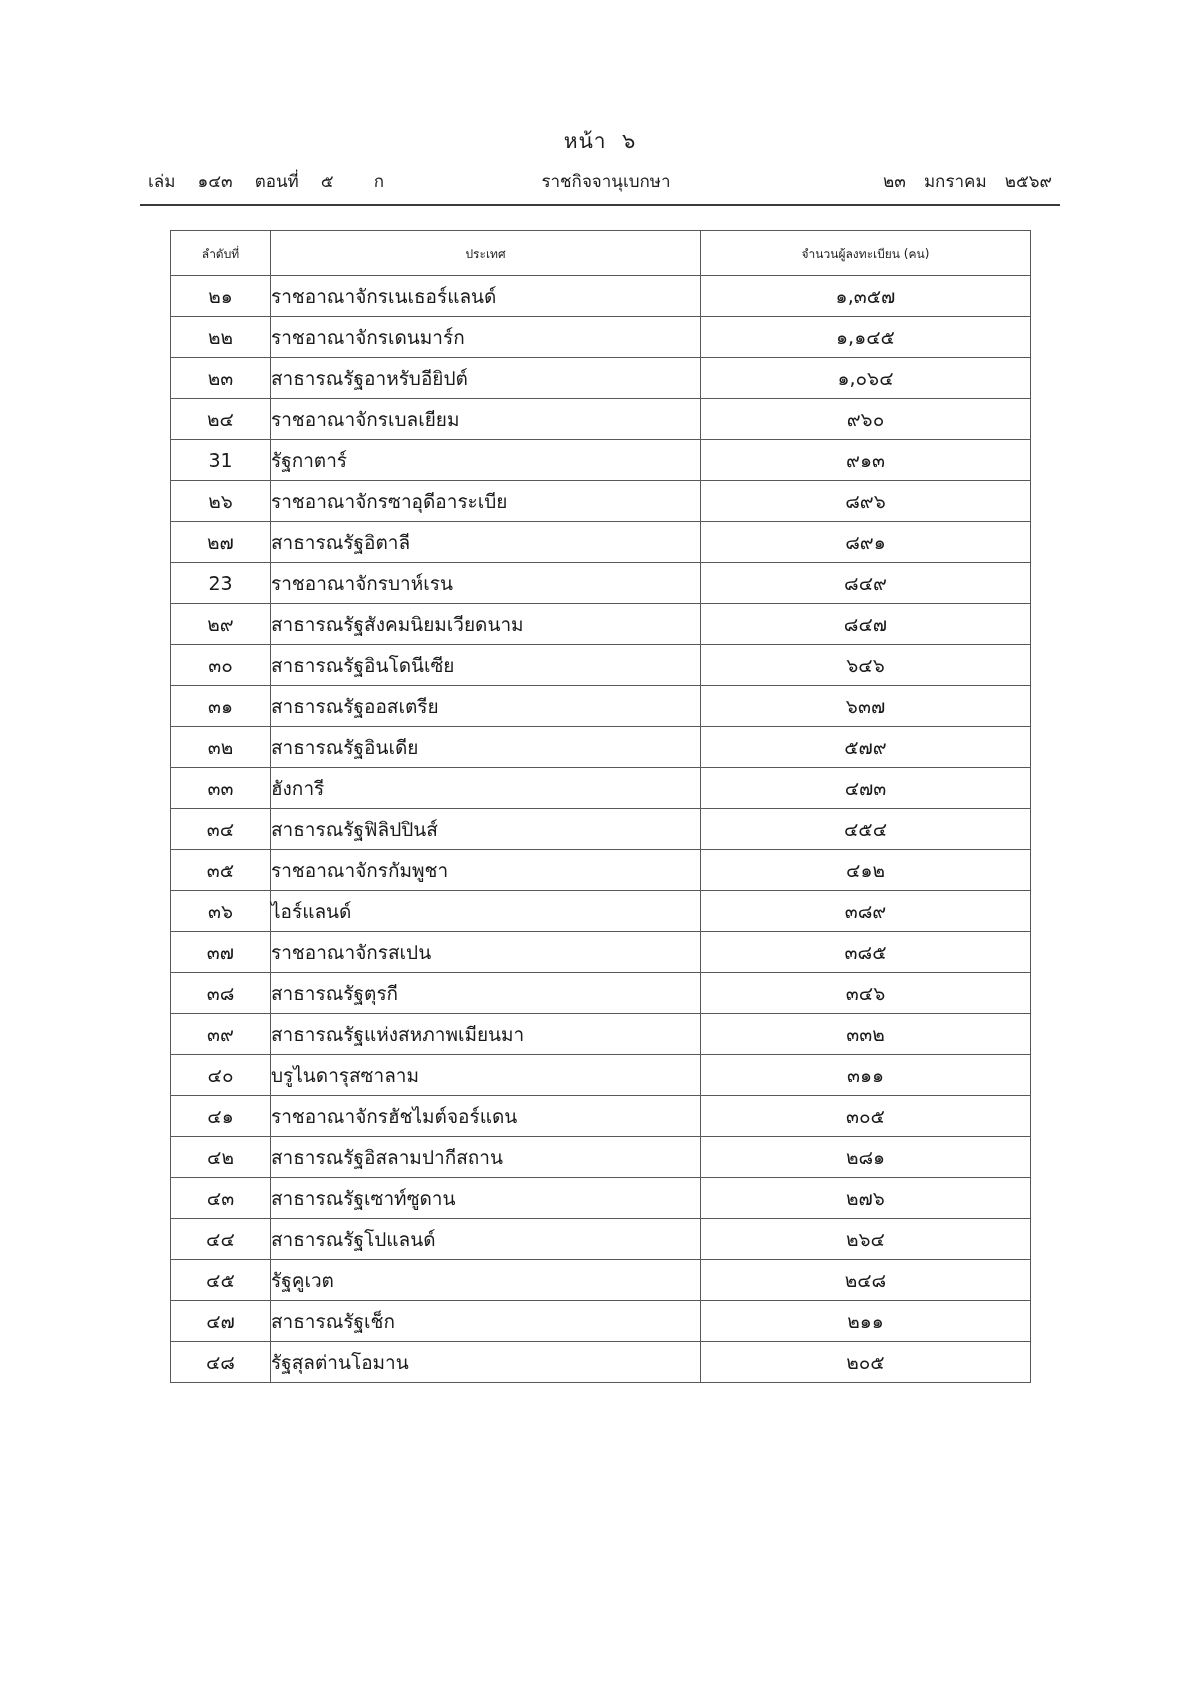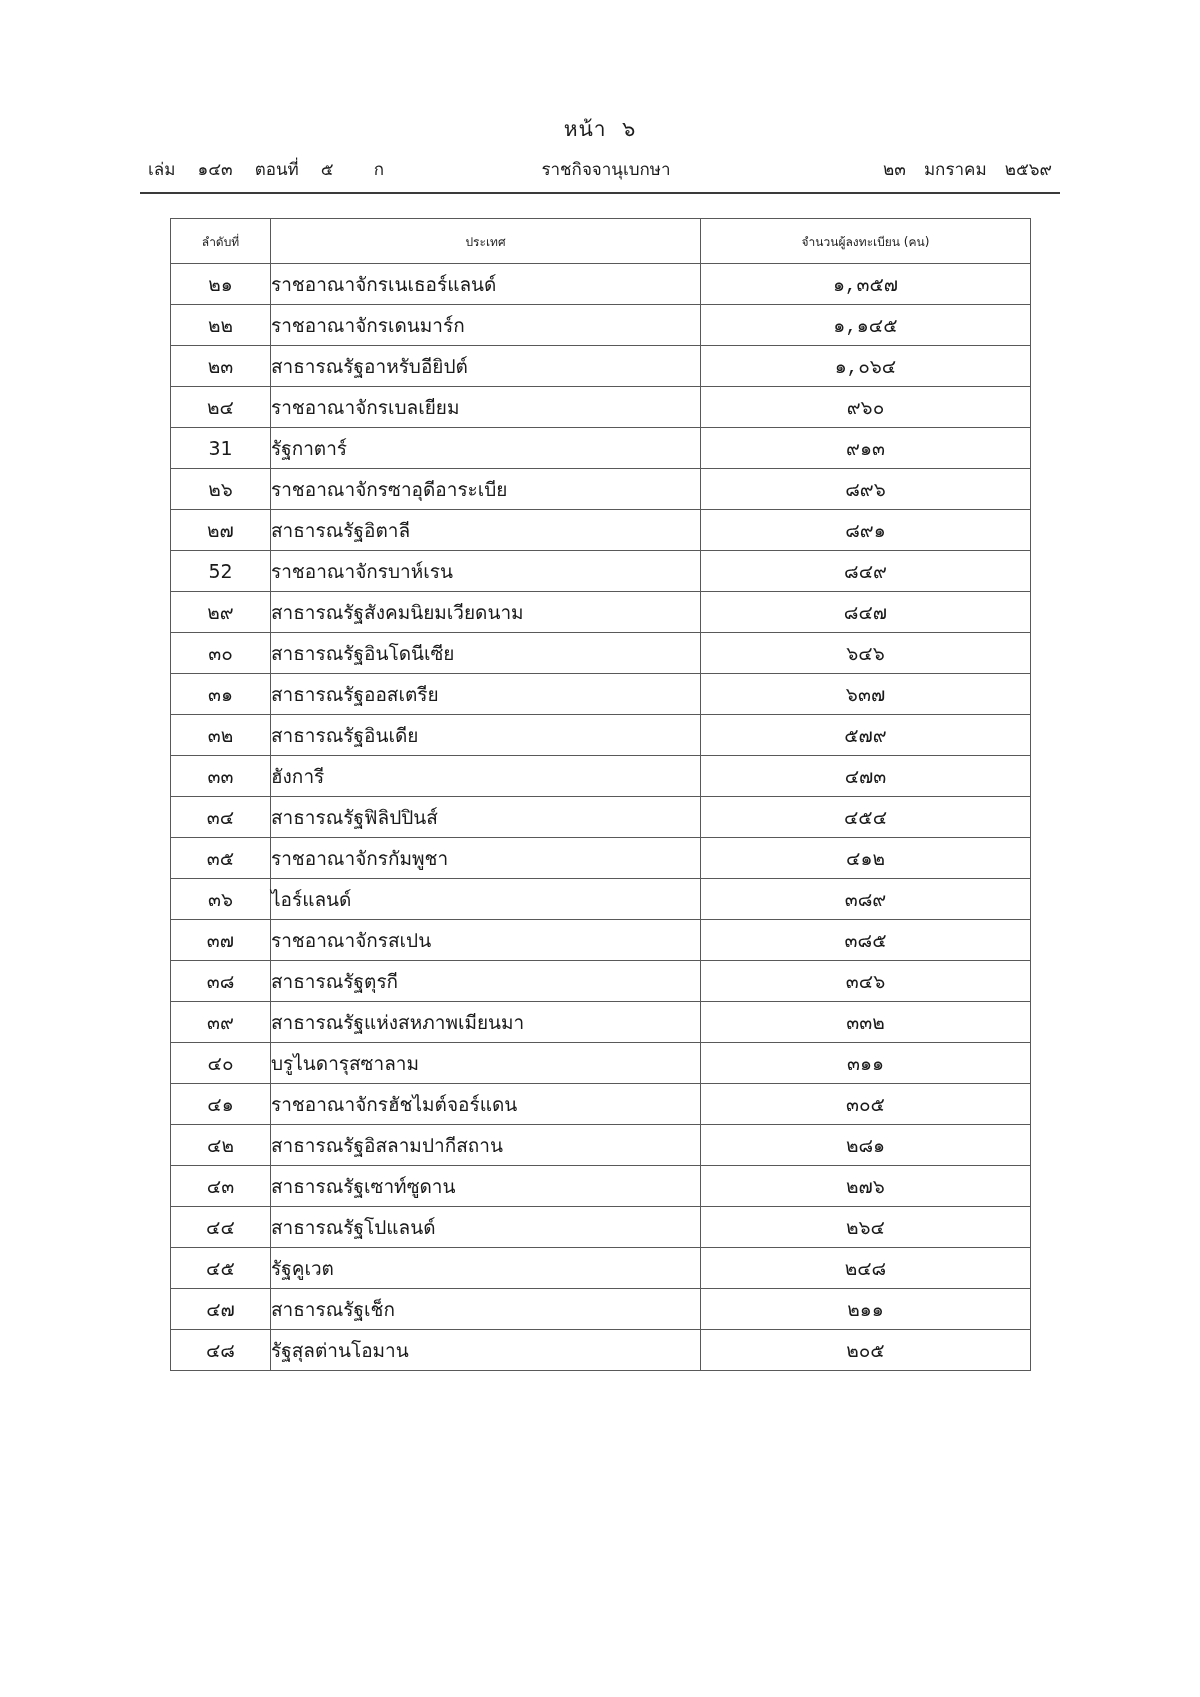--- a/index.html
+++ b/index.html
@@ -13,21 +13,21 @@
     font-family: "DejaVu Sans", "Liberation Sans", sans-serif;
     color: #1a1a1a;
     position: relative;
     overflow: hidden;
   }
 
   .page {
     width: 1200px;
     height: 1697px;
     box-sizing: border-box;
-    padding: 4px;
+    padding: 16px;
     position: relative;
   }
 
   
   .masthead {
     position: relative;
     margin: 0 auto;
     width: 920px;
     padding-top: 108px;
   }
@@ -106,21 +106,20 @@
     font-size: 19px;
   }
   td.cell-name {
     text-align: left;
     padding-left: 18px;
     font-size: 19px;
   }
   td.cell-count {
     text-align: center;
     font-size: 19px;
-    font-family: Liberation Mono, monospace;
   }
 </style>
 </head>
 <body>
 
 <div class="page">
 
   <div class="masthead">
 
     <div class="page-number-line">หน้า  ๖</div>
@@ -192,21 +191,21 @@
             <td class="cell-no">๒๖</td>
             <td class="cell-name">ราชอาณาจักรซาอุดีอาระเบีย</td>
             <td class="cell-count">๘๙๖</td>
           </tr>
           <tr>
             <td class="cell-no">๒๗</td>
             <td class="cell-name">สาธารณรัฐอิตาลี</td>
             <td class="cell-count">๘๙๑</td>
           </tr>
           <tr>
-            <td class="cell-no">52</td>
+            <td class="cell-no">23</td>
             <td class="cell-name">ราชอาณาจักรบาห์เรน</td>
             <td class="cell-count">๘๔๙</td>
           </tr>
           <tr>
             <td class="cell-no">๒๙</td>
             <td class="cell-name">สาธารณรัฐสังคมนิยมเวียดนาม</td>
             <td class="cell-count">๘๔๗</td>
           </tr>
           <tr>
             <td class="cell-no">๓๐</td>

